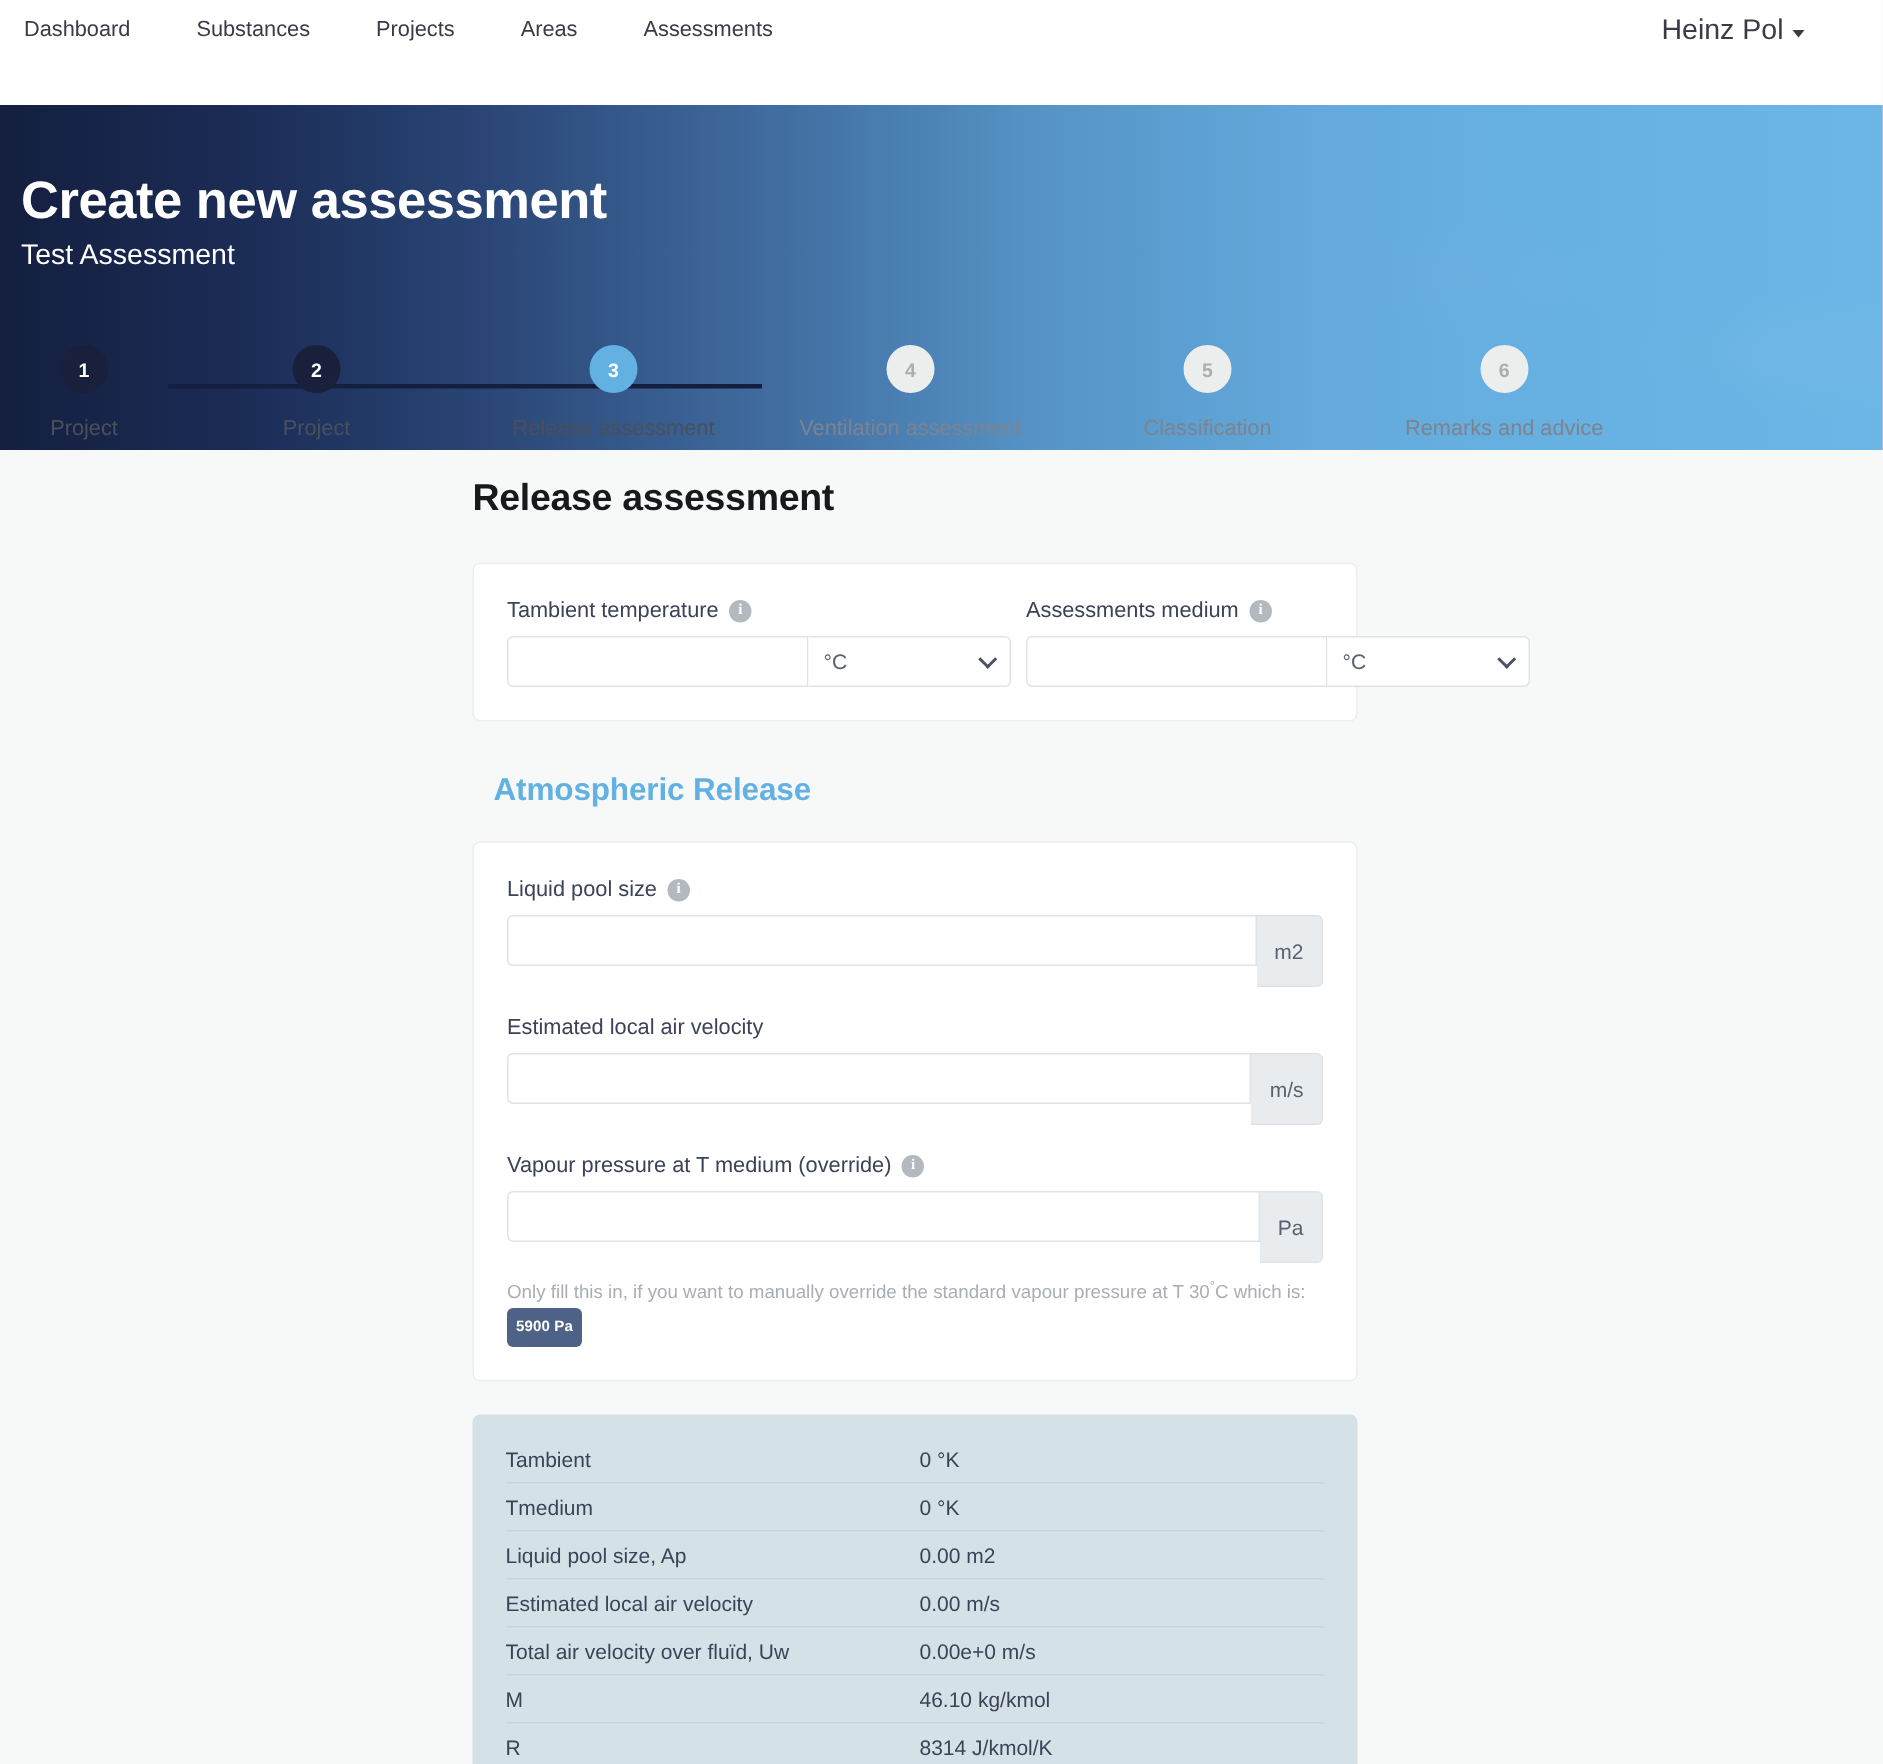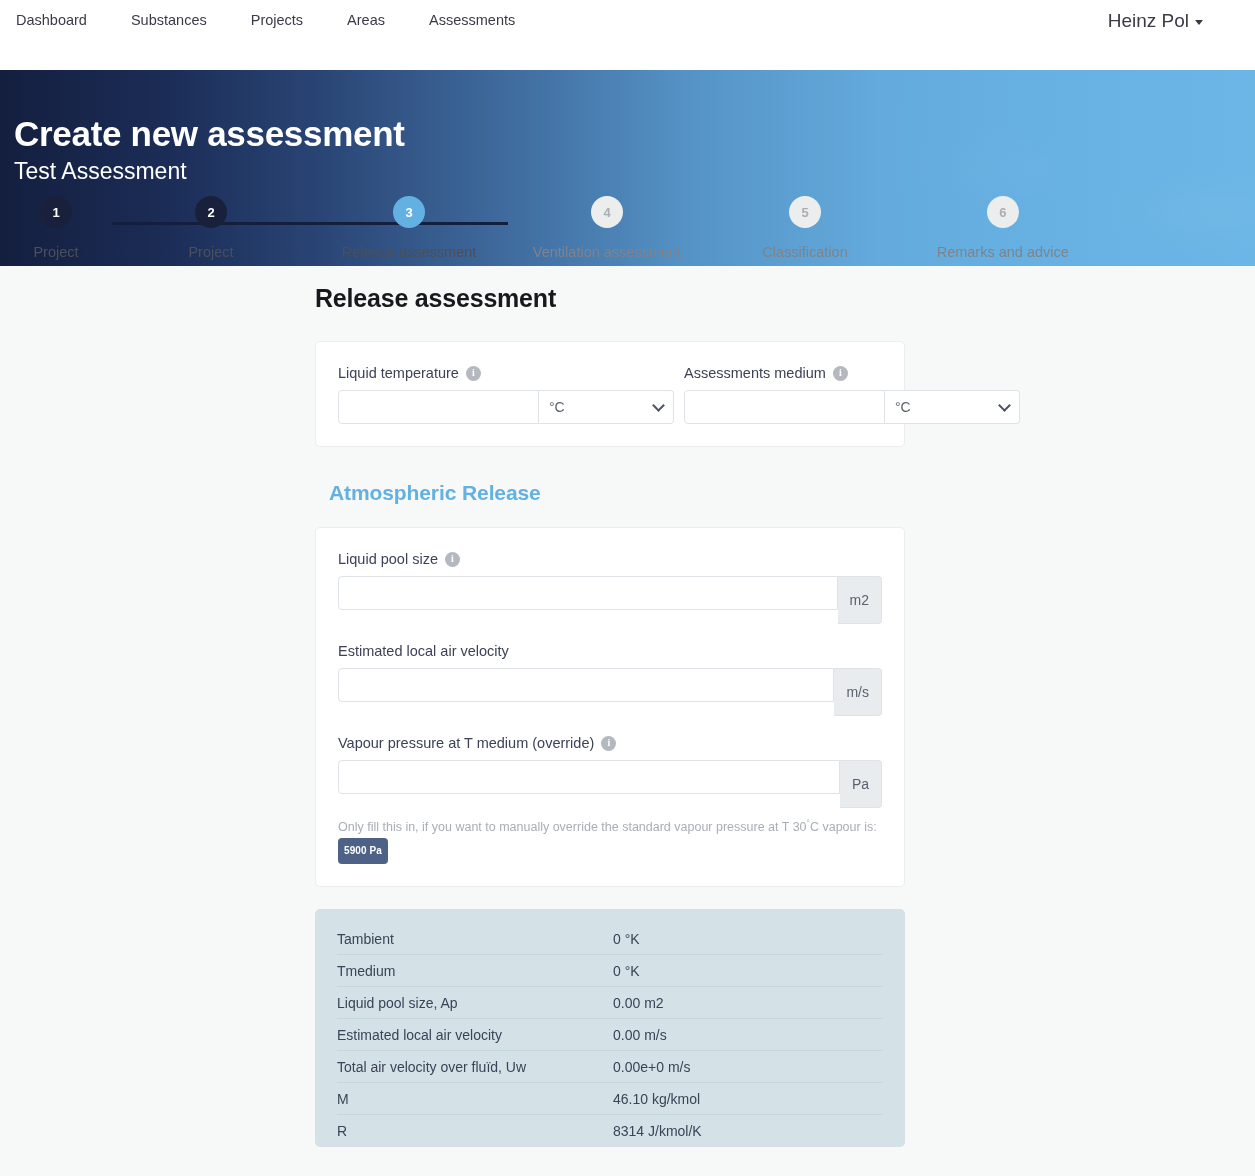--- a/index.html
+++ b/index.html
@@ -49,21 +49,21 @@
     border-left: 4.5px solid transparent;
     border-right: 4.5px solid transparent;
     border-top: 5px solid #3b3b47;
     display: inline-block;
     margin-top: 2px;
   }
 
   
   .hero {
     position: relative;
-    height: 196px;
+    height: 230px;
     overflow: hidden;
     background: #1d2b52;
   }
   .hero-photo {
     position: absolute;
     inset: 0;
     background:
       radial-gradient(ellipse 150px 58px at 78% 50%, rgba(255,255,255,0.17), rgba(255,255,255,0) 70%),
       radial-gradient(ellipse 130px 52px at 58% 84%, rgba(255,255,255,0.13), rgba(255,255,255,0) 70%),
       radial-gradient(ellipse 170px 62px at 96% 72%, rgba(255,255,255,0.12), rgba(255,255,255,0) 70%),
@@ -87,21 +87,21 @@
   .hero-text { position: absolute; left: 14px; top: 44px; }
   .hero-title {
     font-size: 35px;
     font-weight: bold;
     color: #ffffff;
     letter-spacing: -0.3px;
     line-height: 40px;
     margin: 0;
   }
   .hero-sub {
-    font-size: 23px;
+    font-size: 19px;
     color: #ffffff;
     line-height: 26px;
     margin: 4px 0 0 0;
     font-weight: normal;
   }
 
   
   .stepper {
     position: relative;
     height: 72px;
@@ -370,21 +370,21 @@
 
 <div class="content">
   <div class="inner">
 
     <h2 class="section-title">Release assessment</h2>
 
     <div class="card">
       <div class="row2">
         <div class="col">
           <div class="field-label">
-            <span>Liquid temperature</span>
+            <span>Tambient temperature</span>
             <span class="info-icon">i</span>
           </div>
           <div class="input-group">
             <input type="text" placeholder="" style="">
             <div class="unit-select">
               <span>°C</span>
               <span class="chev"></span>
             </div>
           </div>
         </div>
@@ -432,21 +432,21 @@
       <div class="field-block">
         <div class="field-label">
           <span>Vapour pressure at T medium (override)</span>
           <span class="info-icon">i</span>
         </div>
         <div class="input-group">
           <input type="text" placeholder="" style="">
           <div class="addon">Pa</div>
         </div>
         <div class="help-text">
-          <span>Only fill this in, if you want to manually override the standard vapour pressure at T 30</span><sup>°</sup><span>C vapour is:</span>
+          <span>Only fill this in, if you want to manually override the standard vapour pressure at T 30</span><sup>°</sup><span>C which is:</span>
           <span class="badge">5900 Pa</span>
         </div>
       </div>
 
     </div>
 
     <div class="result-panel">
       <div class="result-row">
         <div class="result-key">Tambient</div>
         <div class="result-val">0 °K</div>

